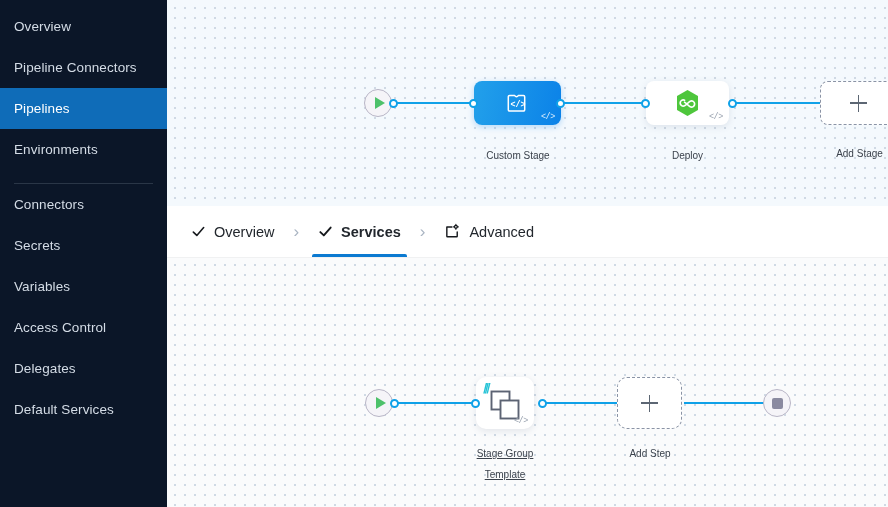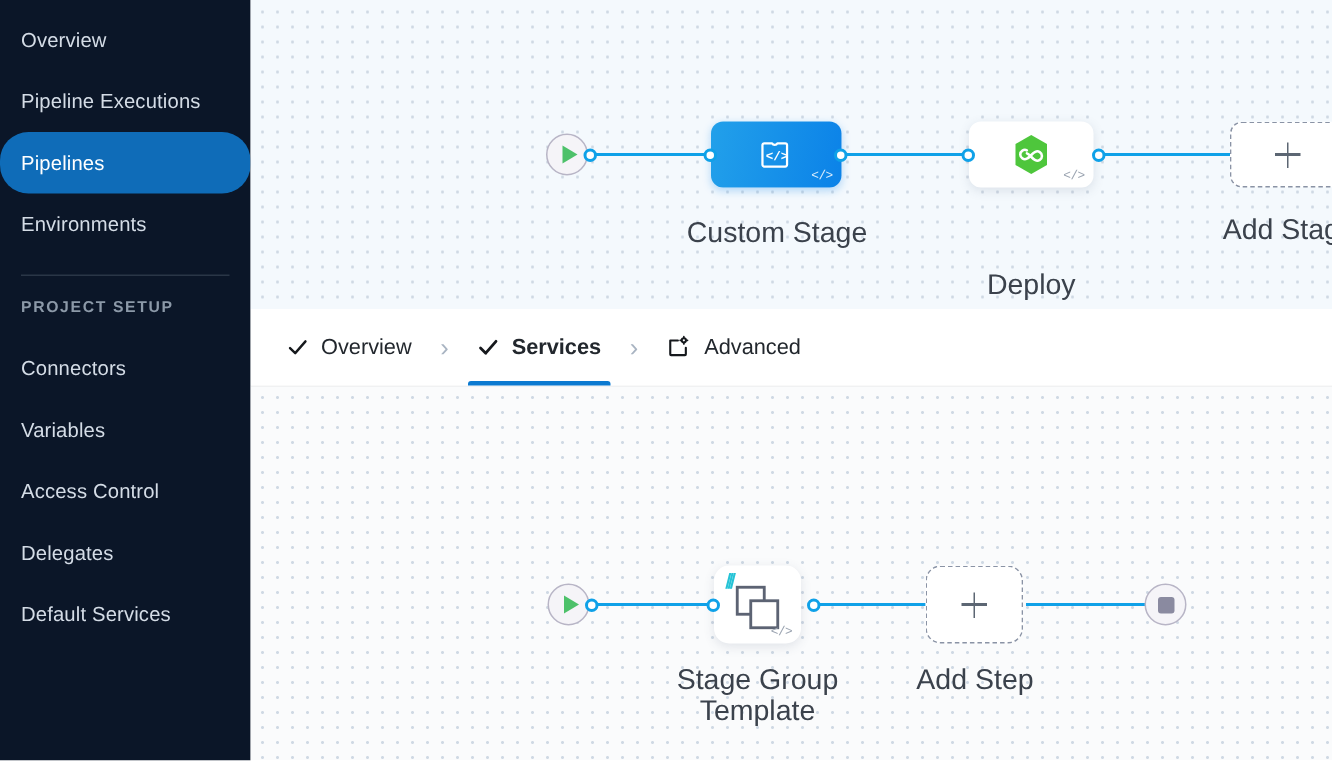--- a/index.html
+++ b/index.html
@@ -36,21 +36,20 @@
     padding-left: 14px;
     color: #d4dce6;
     font-size: 13.5px;
     letter-spacing: .1px;
     cursor: pointer;
     box-sizing: border-box;
   }
   .nav-item.active {
     background: #0f6cb8;
     color: #ffffff;
-    border-radius: 19px;
   }
   .nav-divider {
     height: 1px;
     background: #2a3647;
     margin: 13px 14px 0 14px;
   }
   .nav-section {
     height: 41px;
     display: flex;
     align-items: center;
@@ -208,21 +207,21 @@
     font-family: "Liberation Mono", monospace;
     letter-spacing: -.4px;
   }
   .code-badge.light { color: rgba(255,255,255,0.85); }
   .code-badge.dark  { color: #9aa3b0; }
 
   .node-label {
     position: absolute;
     text-align: center;
     color: #3b424c;
-    font-size: 19px;
+    font-size: 10px;
     line-height: 21px;
     white-space: pre-line;
     user-select: none;
   }
 
   .tmpl-mark {
     position: absolute;
     left: 8px; top: 4px;
     color: #25c3d6;
     font-size: 11px;
@@ -235,35 +234,37 @@
 </head>
 <body>
 
 <div id="app">
 
   <nav class="sidebar">
     <div class="nav-item">
         <span>Overview</span>
       </div>
     <div class="nav-item">
-        <span>Pipeline Executions</span>
+        <span>Pipeline Connectors</span>
       </div>
     <div class="nav-item active">
         <span>Pipelines</span>
       </div>
     <div class="nav-item">
         <span>Environments</span>
       </div>
 
     <div class="nav-divider"></div>
 
-    <div class="nav-section">PROJECT SETUP</div>
 
     <div class="nav-item">
         <span>Connectors</span>
+      </div>
+    <div class="nav-item">
+        <span>Secrets</span>
       </div>
     <div class="nav-item">
         <span>Variables</span>
       </div>
     <div class="nav-item">
         <span>Access Control</span>
       </div>
     <div class="nav-item">
         <span>Delegates</span>
       </div>
@@ -300,21 +301,21 @@
 
         <div class="stage stage-white" style="left:479px; top:81px; width:83px; height:44px;">
           <svg width="25" height="28" viewBox="0 0 25 28">
             <path d="M12.5 1 L23 7 V21 L12.5 27 L2 21 V7 Z" fill="#4ec63c"></path>
             <path d="M9.6 11.2 a3.1 3.1 0 1 0 0 5.6 c2.2 -1 3.4 -3.6 5.6 -4.6 a3.1 3.1 0 1 1 0 5.6 c-2.2 -1 -3.4 -3.6 -5.6 -4.6" fill="none" stroke="#ffffff" stroke-width="1.7" stroke-linecap="round" stroke-linejoin="round"></path>
           </svg>
           <span class="code-badge dark">&lt;/&gt;</span>
         </div>
         <div class="port" style="left:474px; top:99px;"></div>
         <div class="port" style="left:561px; top:99px;"></div>
-        <div class="node-label" style="left:448px; top:145px; width:145px;margin-top:35px;">Deploy</div>
+        <div class="node-label" style="left:448px; top:145px; width:145px;">Deploy</div>
 
         <div class="stage stage-dashed" style="left:653px; top:81px; width:77px; height:44px;">
           <span class="plus-h"></span>
           <span class="plus-v"></span>
         </div>
         <div class="node-label" style="left:620px; top:143px; width:145px;">Add Stage</div>
 
       </div>
     </div>
 
@@ -362,21 +363,21 @@
         <div class="stage stage-white" style="left:309px; top:120px; width:58px; height:52px; border-radius:10px;">
           <span class="tmpl-mark">|||</span>
           <svg width="34" height="34" viewBox="0 0 34 34" style="margin-top:3px;">
             <rect x="3.5" y="3.5" width="18" height="18" fill="#ffffff" stroke="#5c6373" stroke-width="1.9"></rect>
             <rect x="12.5" y="12.5" width="18" height="18" fill="#ffffff" stroke="#5c6373" stroke-width="1.9"></rect>
           </svg>
           <span class="code-badge dark">&lt;/&gt;</span>
         </div>
         <div class="port" style="left:304px; top:142px;"></div>
         <div class="port" style="left:371px; top:142px;"></div>
-        <div class="node-label" style="left:265px; top:186px; width:146px;">Stage Group
+        <div class="node-label" style="left:265px; top:186px; width:146px;text-decoration:underline;">Stage Group
 Template</div>
 
         <div class="stage stage-dashed" style="left:450px; top:120px; width:65px; height:52px; border-radius:10px;">
           <span class="plus-h"></span>
           <span class="plus-v"></span>
         </div>
         <div class="node-label" style="left:410px; top:186px; width:146px;">Add Step</div>
 
         <div class="port" style="left:600px; top:142px;"></div>
         <div class="endcap" style="left:596px; top:132px;">

